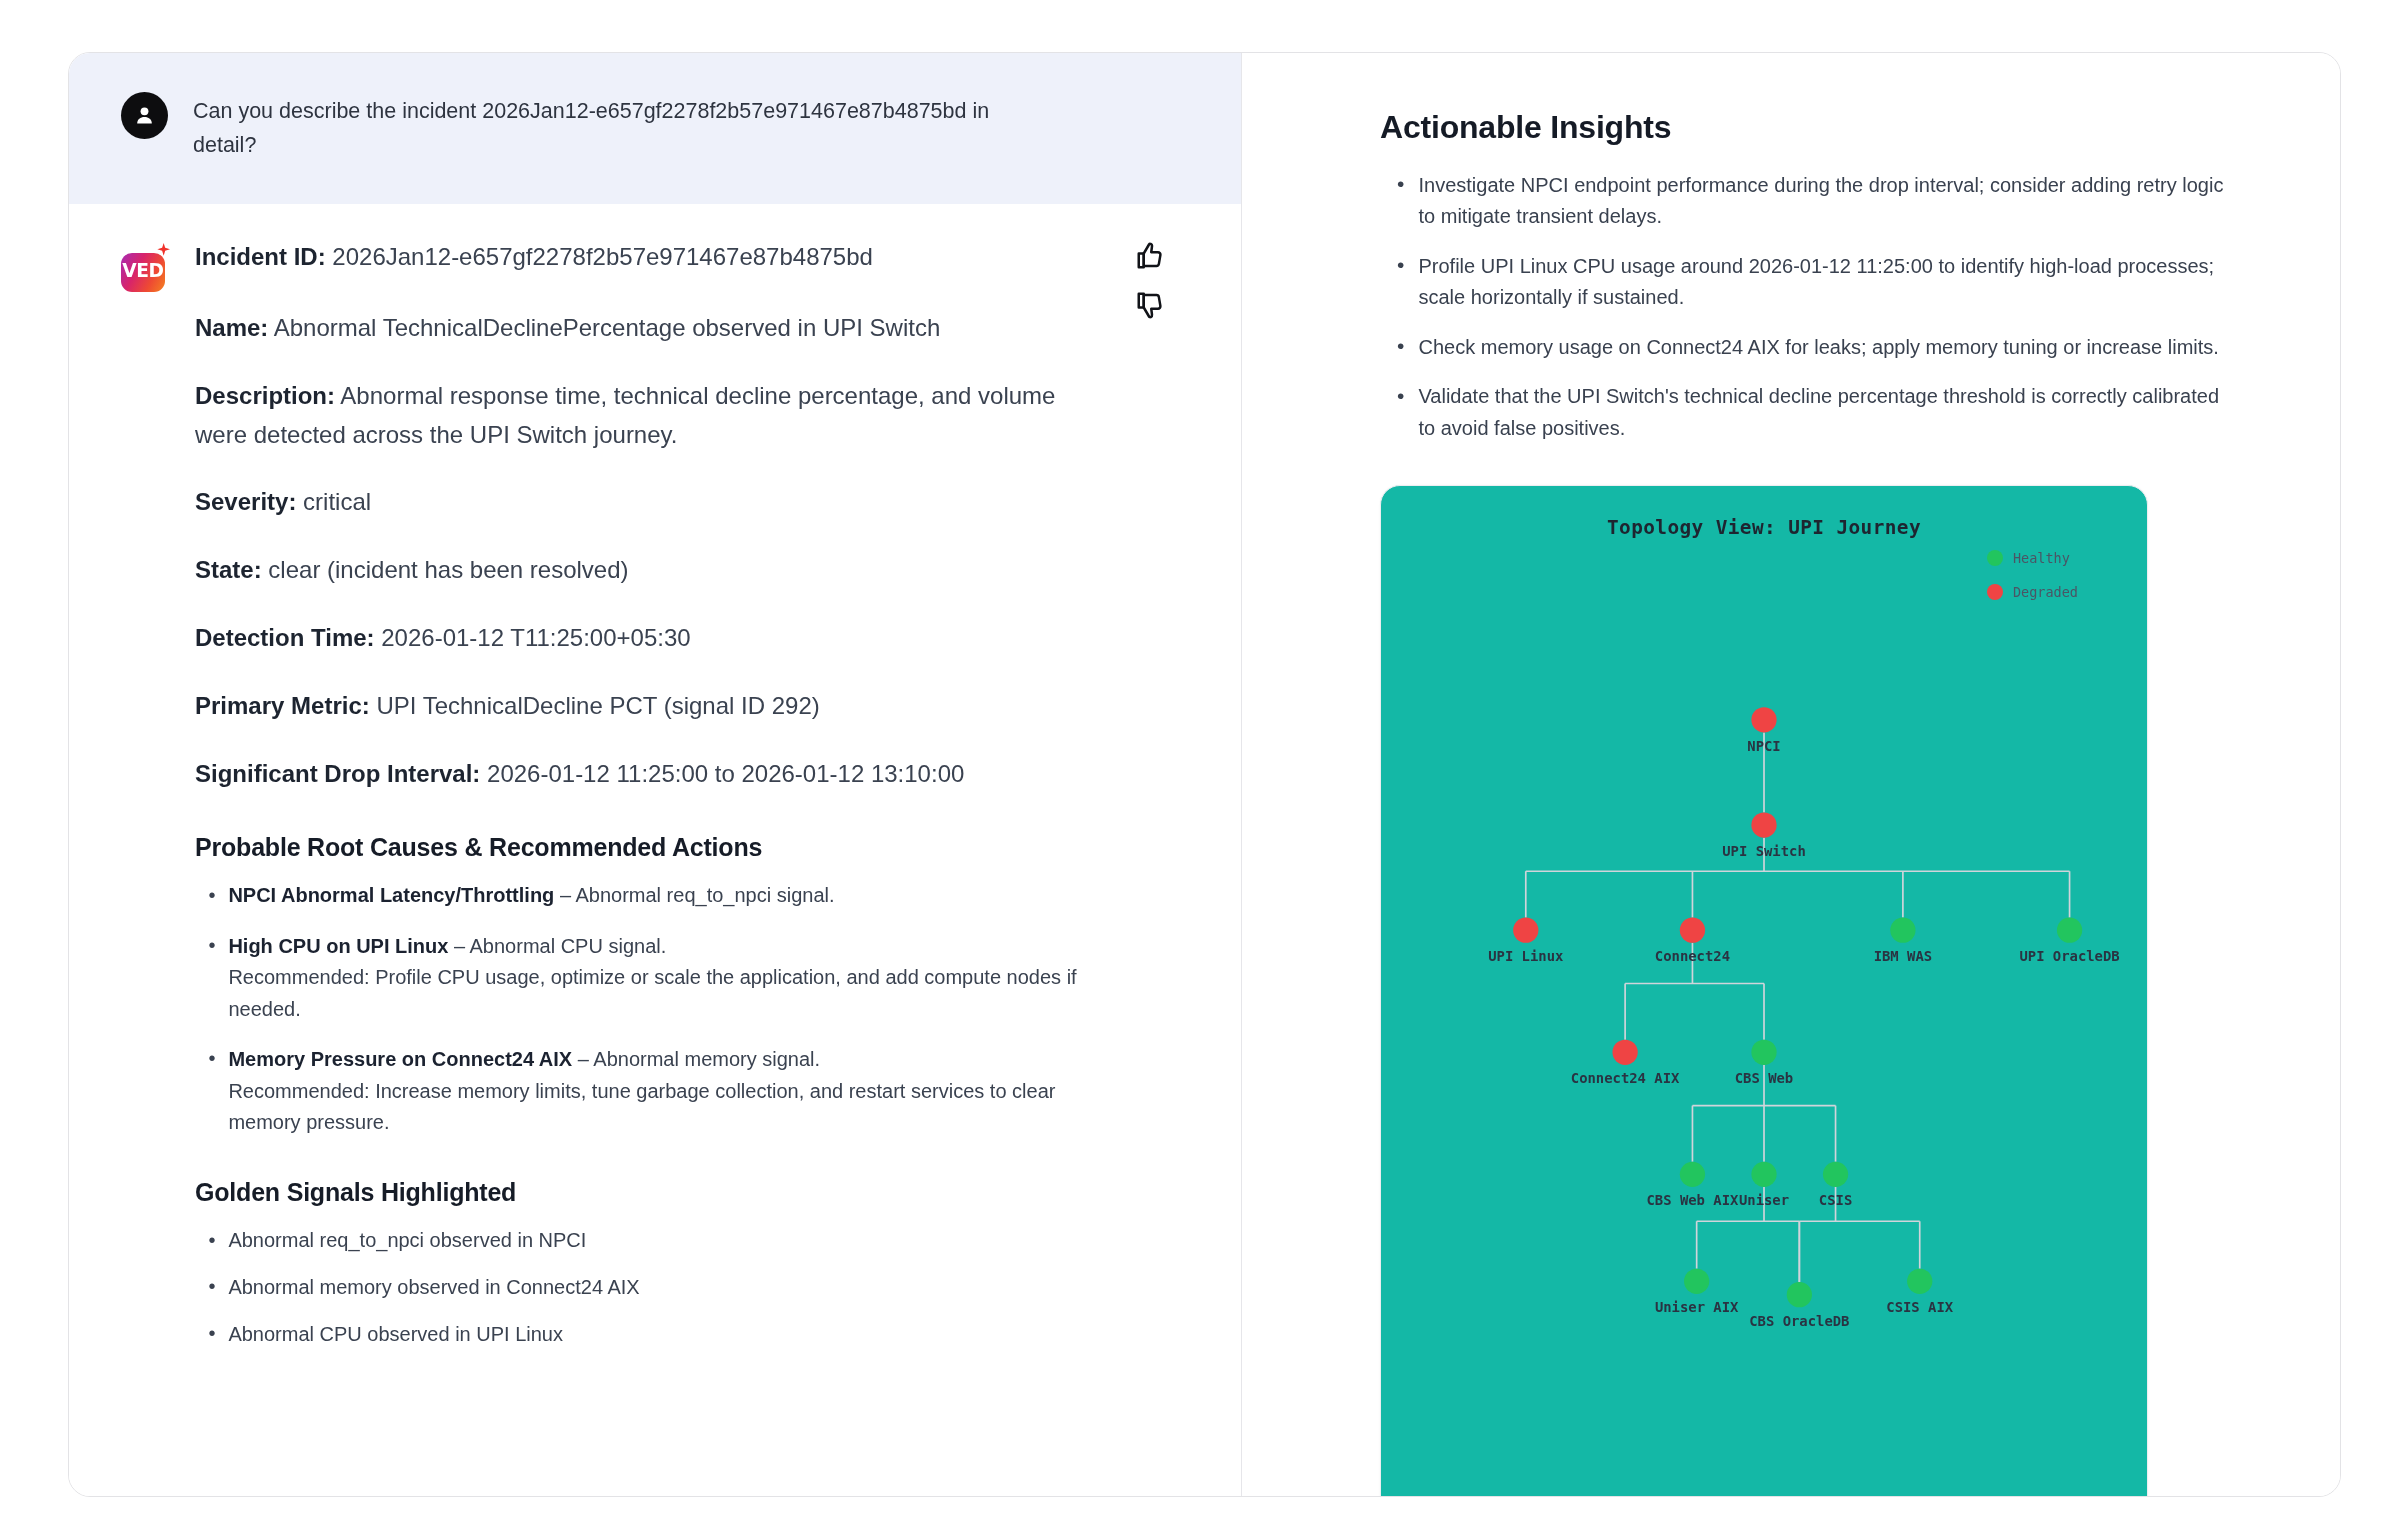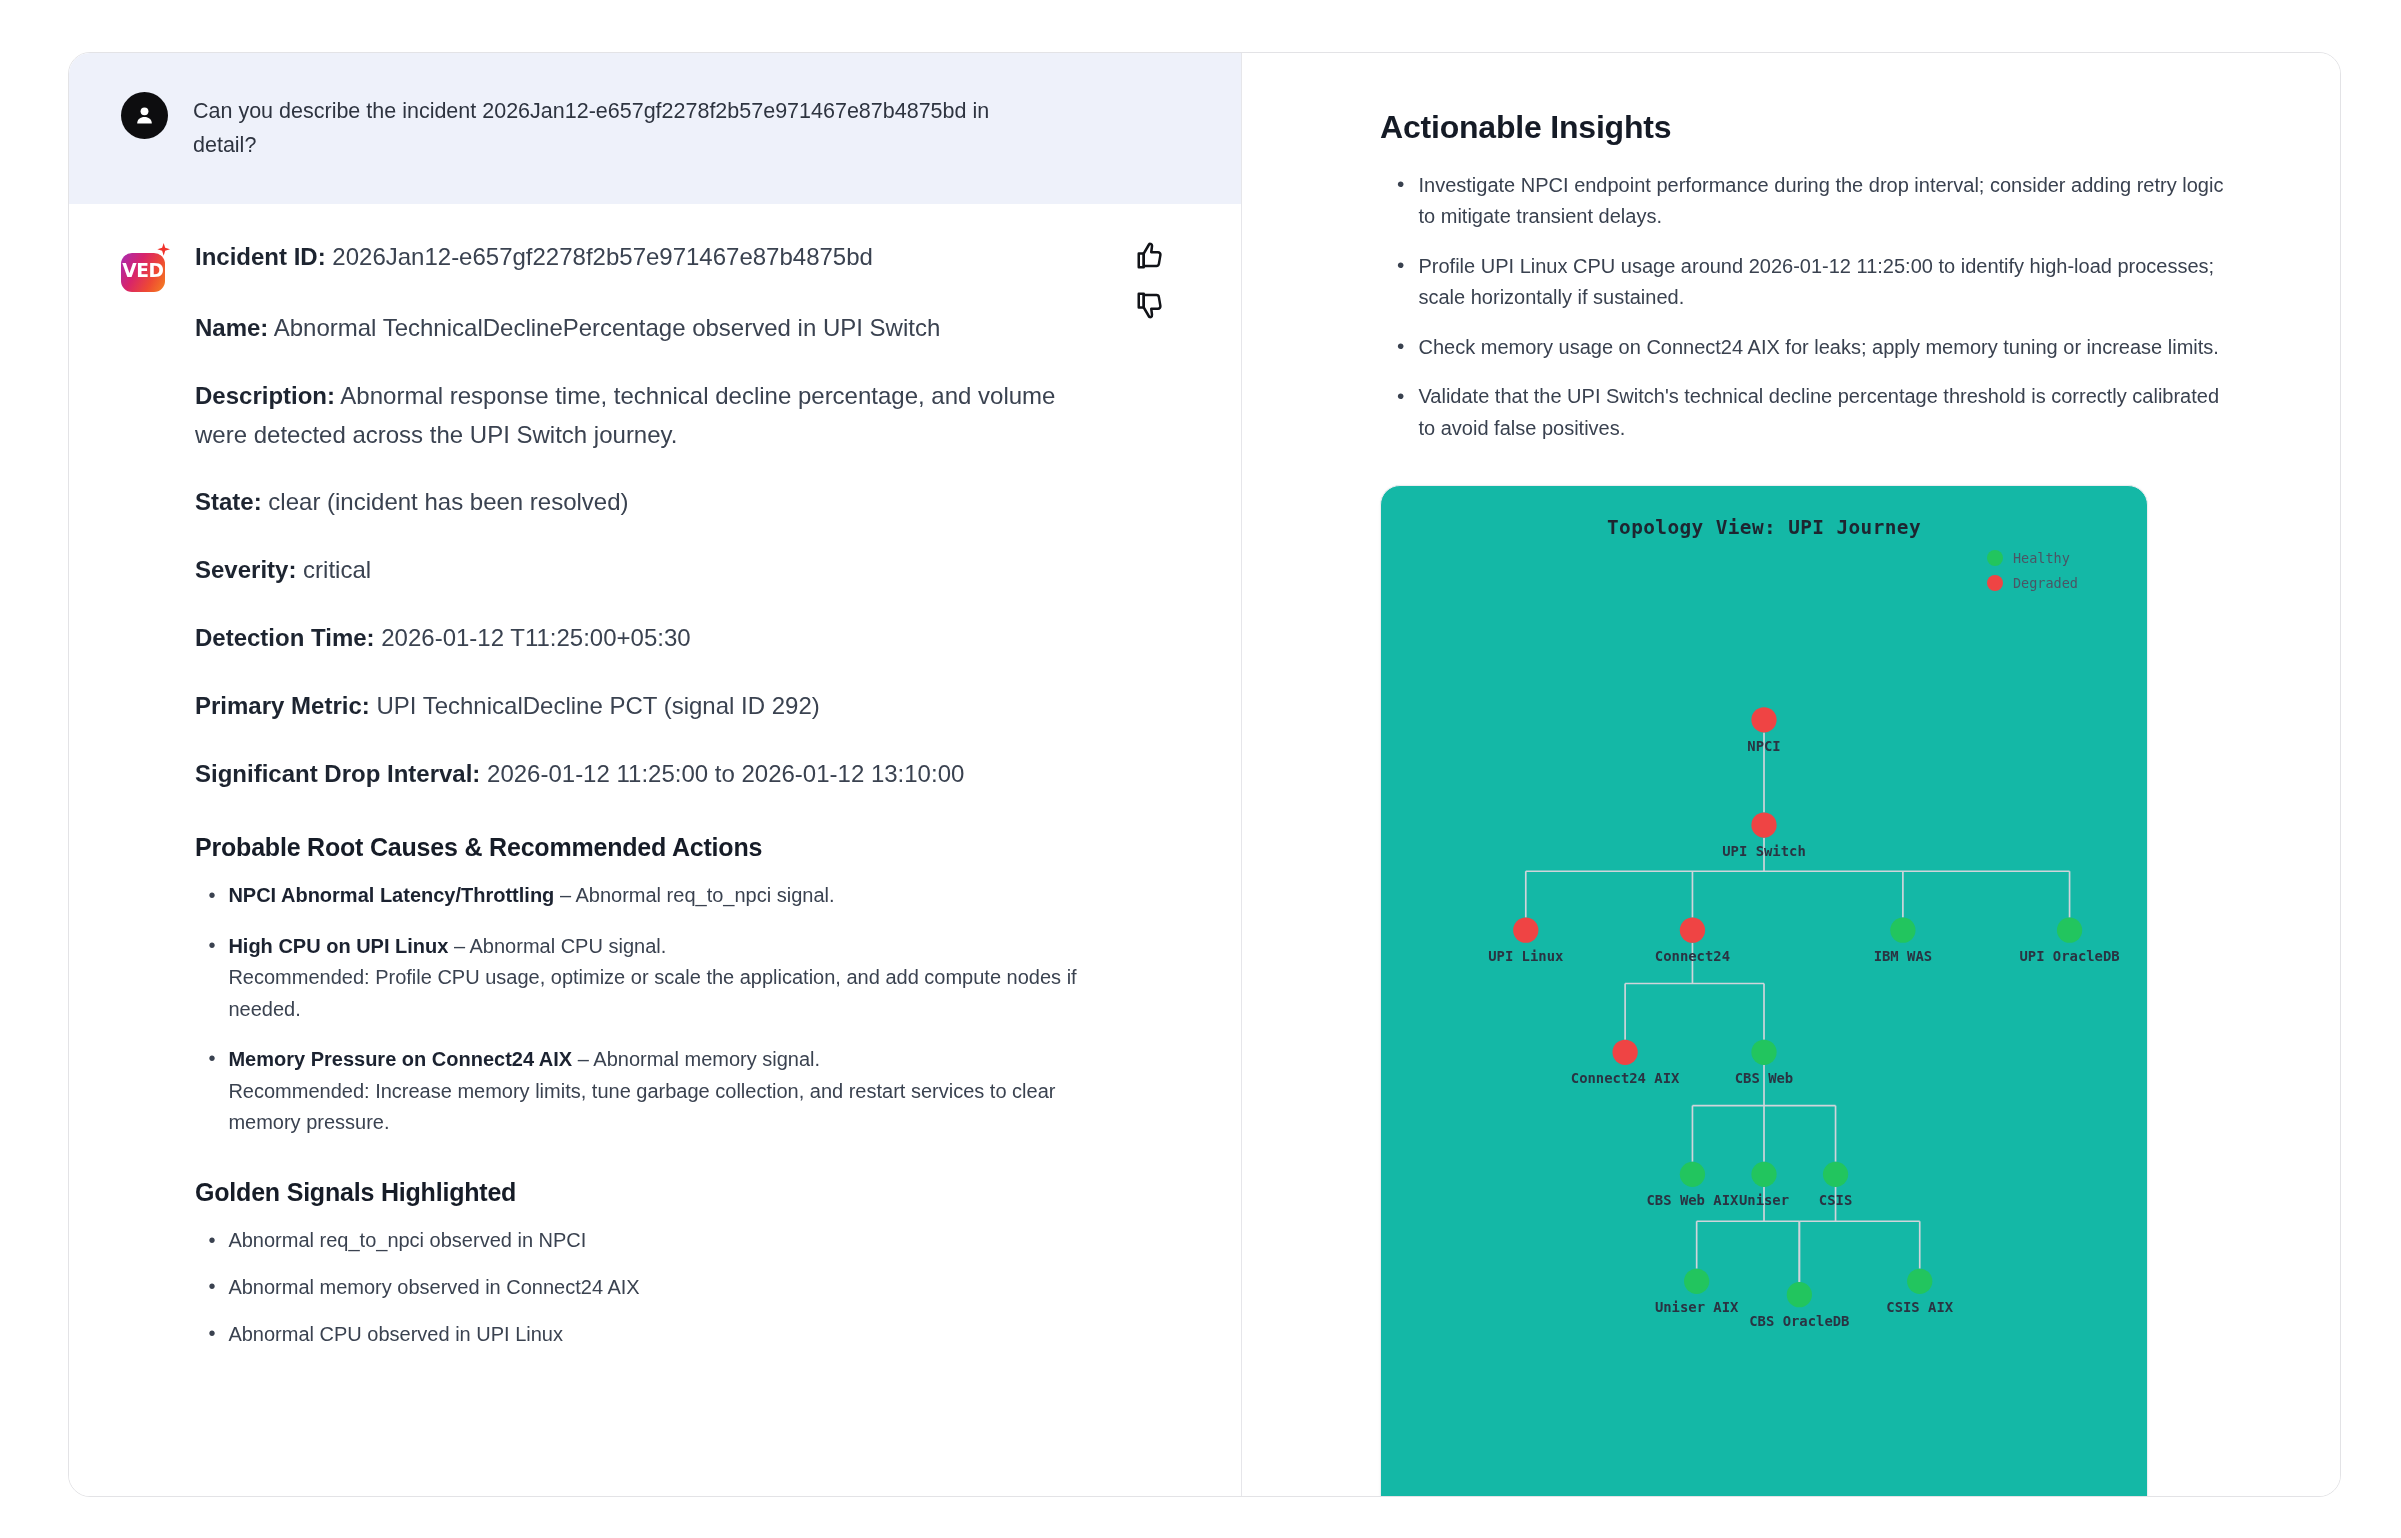--- a/index.html
+++ b/index.html
@@ -226,21 +226,21 @@
     color: #1e2530;
     letter-spacing: 0.4px;
   }
 
   .topo-legend {
     position: absolute;
     top: 64px;
     right: 69px;
     display: flex;
     flex-direction: column;
-    gap: 9px;
+    gap: 18px;
   }
   .legend-row { display: flex; align-items: center; gap: 10px; }
   .legend-dot { width: 16px; height: 16px; border-radius: 50%; }
   .legend-label {
     font-family: "DejaVu Sans Mono", monospace;
     font-size: 13.5px;
     color: #4b5565;
   }
 
   .topo-svg { position: absolute; inset: 0; width: 100%; height: 100%; }
@@ -291,27 +291,27 @@
             <b>Name:</b>
             <span>Abnormal TechnicalDeclinePercentage observed in UPI Switch</span>
           </div>
 
           <div class="kv">
             <b>Description:</b>
             <span>Abnormal response time, technical decline percentage, and volume were detected across the UPI Switch journey.</span>
           </div>
 
           <div class="kv">
+            <b>Severity:</b>
+            <span>critical</span>
+          </div>
+
+          <div class="kv">
             <b>State:</b>
             <span>clear (incident has been resolved)</span>
-          </div>
-
-          <div class="kv">
-            <b>Severity:</b>
-            <span>critical</span>
           </div>
 
           <div class="kv">
             <b>Detection Time:</b>
             <span>2026-01-12 T11:25:00+05:30</span>
           </div>
 
           <div class="kv">
             <b>Primary Metric:</b>
             <span>UPI TechnicalDecline PCT (signal ID 292)</span>

